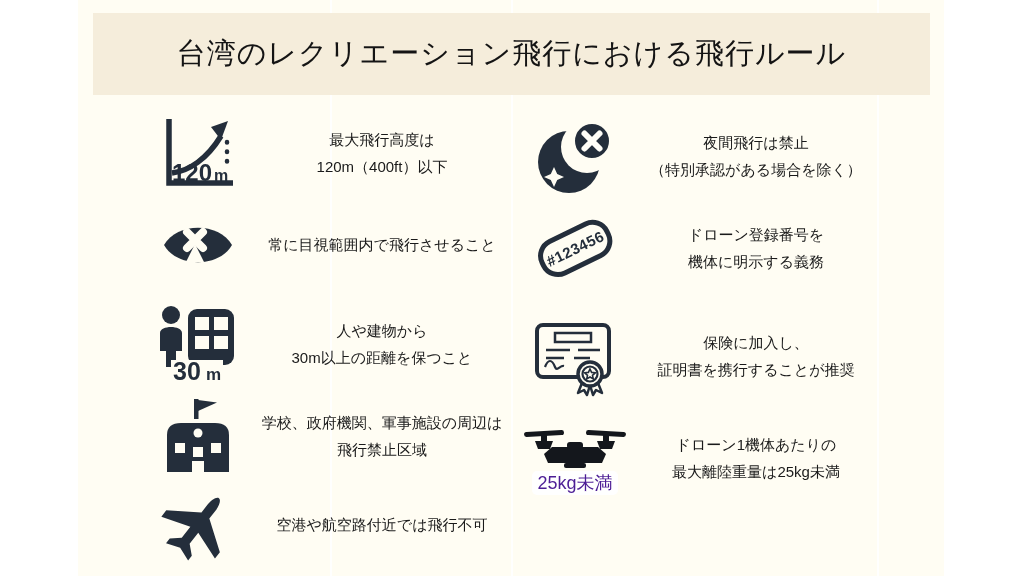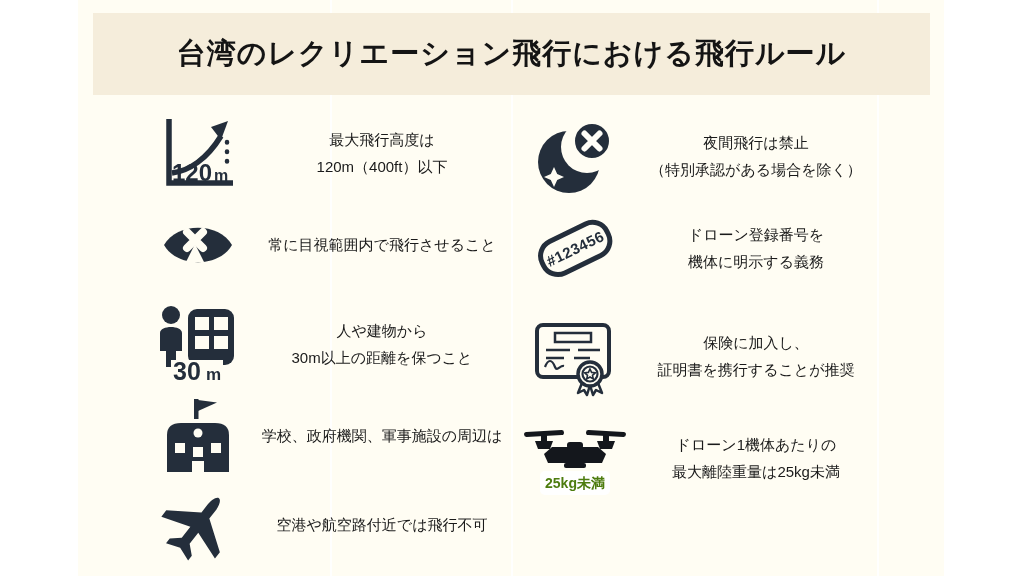--- a/index.html
+++ b/index.html
@@ -8,27 +8,27 @@
     background:#ffffff;
     font-family:"Liberation Sans","DejaVu Sans",sans-serif;
   }
   .panel{position:absolute;left:78px;top:0;width:866px;height:576px;background:#fffdf3}
   .seam{position:absolute;top:0;width:2px;height:576px;background:rgba(255,255,255,.85);z-index:1}
   .seam.s1{left:330px}.seam.s2{left:511px}.seam.s3{left:877px}
   .title-box{
     position:absolute;left:93px;top:13px;width:837px;height:82px;background:#f5eddb;
     display:flex;align-items:center;justify-content:center;z-index:2
   }
-  .title{font-size:29px;font-weight:bold;color:#141414;letter-spacing:1px}
+  .title{font-size:29px;font-weight:normal;color:#141414;letter-spacing:1px}
   .item{position:absolute;display:flex;align-items:center;z-index:2}
   .icon-box{width:120px;flex:0 0 120px;display:flex;flex-direction:column;align-items:center;justify-content:center;gap:3px}
   .text-box{flex:1;text-align:center;font-size:15px;line-height:27.5px;color:#1a1a1a;white-space:nowrap}
   .badge{
     background:#ffffff;border-radius:5px;padding:0 5px;line-height:24px;
-    font-weight:bold;font-size:14px;color:#4d7c0f
+    font-weight:normal;font-size:18px;color:#4c1d95
   }
   
   .l1{left:138px;top:112px;width:368px;height:82px}
   .l2{left:138px;top:204px;width:368px;height:82px}
   .l3{left:138px;top:302px;width:368px;height:84px}
   .l4{left:138px;top:394px;width:368px;height:84px}
   .l5{left:138px;top:492px;width:368px;height:66px}
   
   .r1{left:515px;top:114px;width:362px;height:84px}
   .r2{left:515px;top:206px;width:362px;height:84px}
@@ -108,20 +108,21 @@
       <path d="M8 73 V36 Q8 24 22 24 H56 Q70 24 70 36 V73 Z" fill="#242e3b"></path>
       <circle cx="39" cy="34" r="4.5" fill="#fffdf3"></circle>
       <rect x="16" y="44" width="10" height="10" fill="#fffdf3"></rect>
       <rect x="34" y="48" width="10" height="10" fill="#fffdf3"></rect>
       <rect x="52" y="44" width="10" height="10" fill="#fffdf3"></rect>
       <rect x="33" y="62" width="12" height="11" fill="#fffdf3"></rect>
     </svg>
   </div>
   <div class="text-box">
     <div>学校、政府機関、軍事施設の周辺は</div>
+    <div>飛行禁止区域</div>
   </div>
 </div>
 
 <div class="item l5">
   <div class="icon-box">
     <svg width="80" height="72" viewBox="0 0 80 72">
       <g transform="rotate(38 40 36)">
         <path d="M40 2 C43 2 45 8 45 14 V24 L74 44 V52 L45 42 V56 L54 64 V70 L40 65 L26 70 V64 L35 56 V42 L6 52 V44 L35 24 V14 C35 8 37 2 40 2 Z" fill="#242e3b"></path>
       </g>
     </svg>

